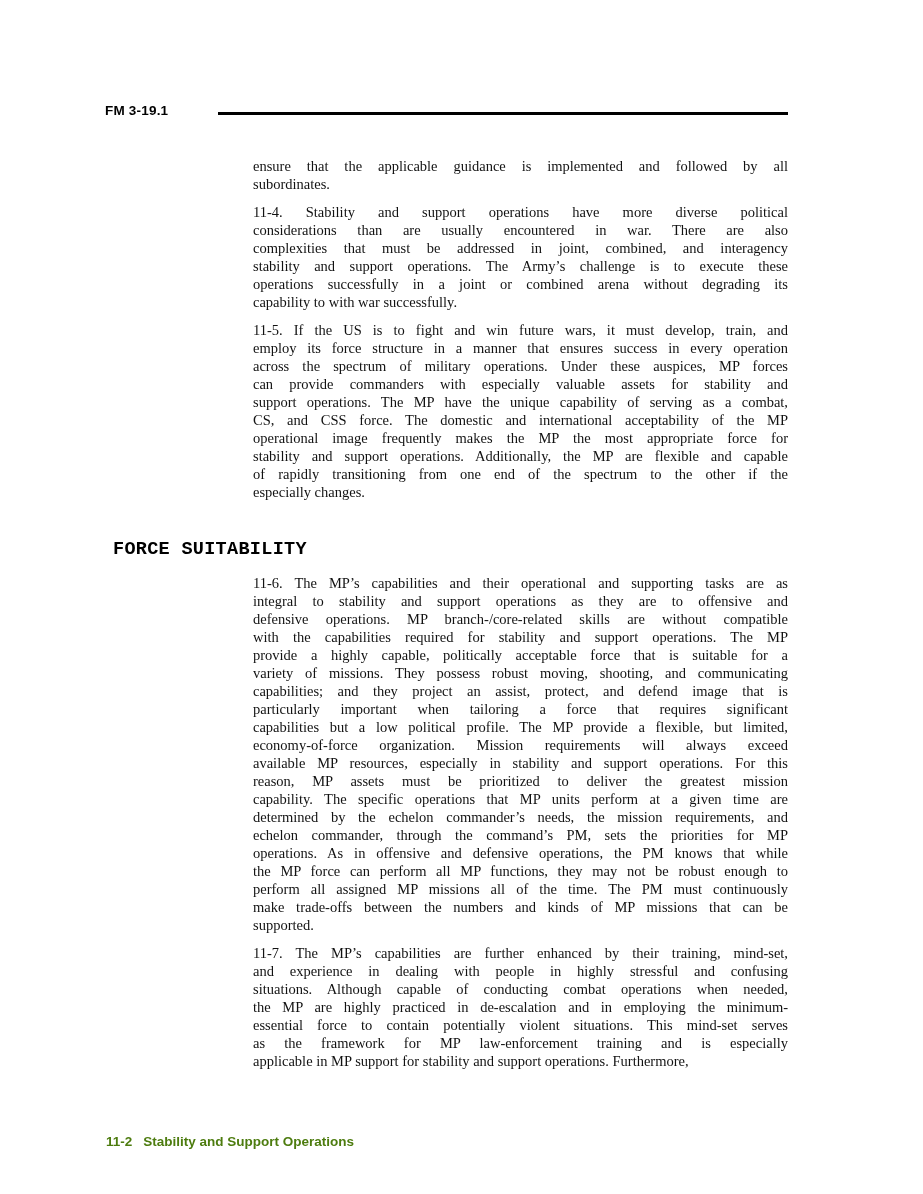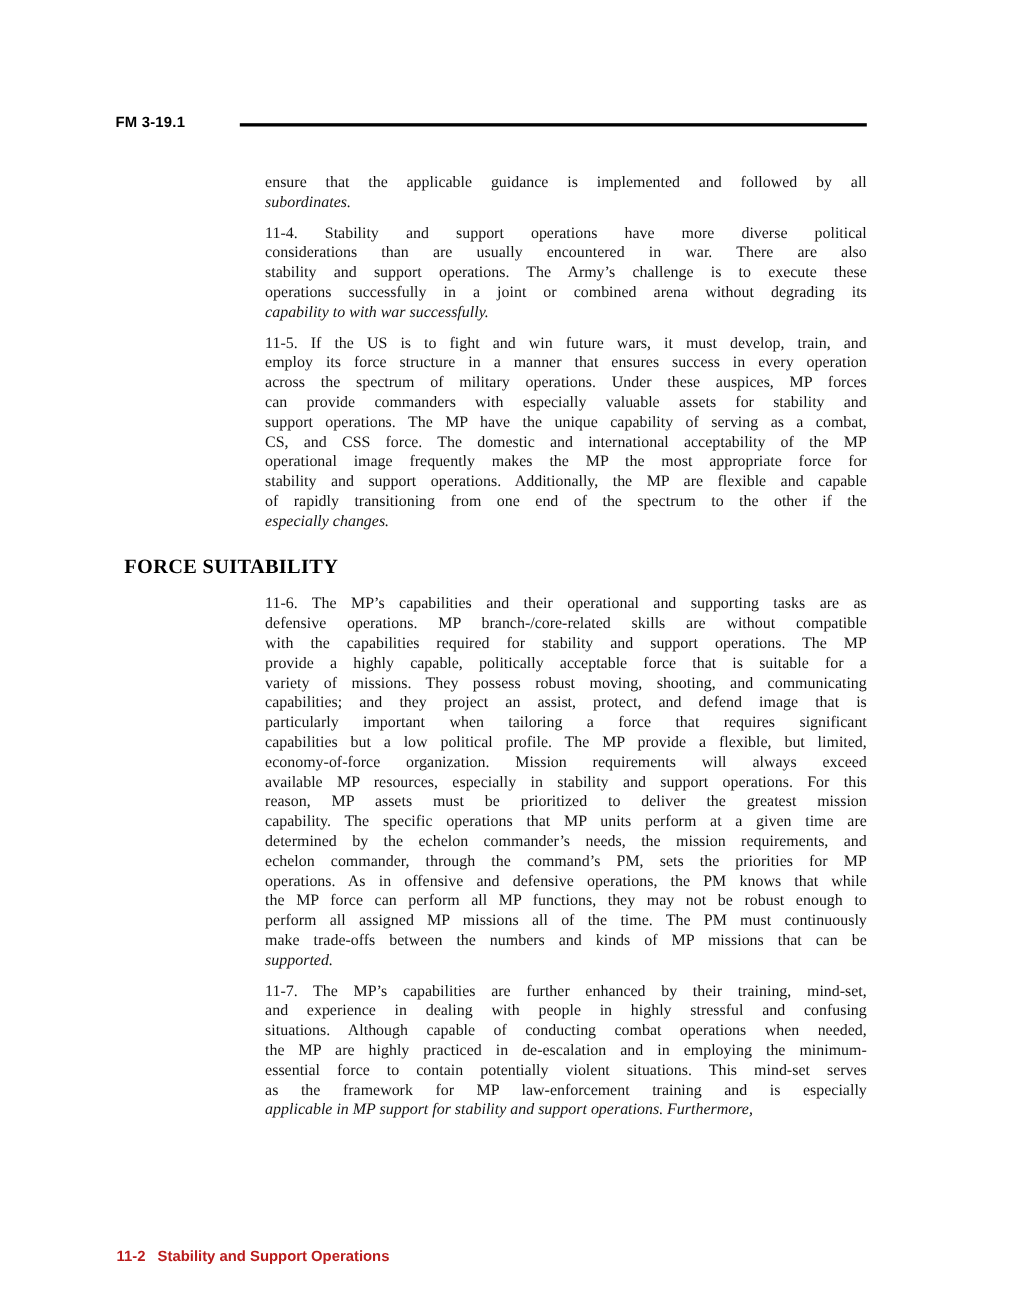--- a/index.html
+++ b/index.html
@@ -31,50 +31,49 @@
     height: 3px;
     background: #000000;
   }
   .content {
     position: absolute;
     left: 241px;
     top: 157px;
     width: 547px;
   }
   .para {
-    margin: 0 0 10px 0;
+    margin: 0 0 10px 12px;
     font-size: 14.5px;
     line-height: 18px;
   }
   .para .line {
     text-align: justify;
     text-align-last: justify;
     white-space: nowrap;
   }
   .para .line.last {
     text-align-last: left;
-    font-style: italic;
   }
   .section-heading {
-    margin: 22px 0 13px -128px;
-    font-family: Liberation Serif, serif;
+    margin: 38px 0 13px -128px;
+    font-family: Liberation Mono, monospace;
     font-weight: bold;
     font-size: 18.5px;
     line-height: 22px;
     letter-spacing: 0.3px;
     color: #000000;
   }
   .footer {
     position: absolute;
     left: 106px;
     top: 1134px;
     font-family: "Liberation Sans", sans-serif;
     font-weight: bold;
     font-size: 13.5px;
-    color: #b91c1c;
+    color: #4d7c0f;
   }
   .footer .page-num { margin-right: 11px; }
 </style>
 </head>
 <body>
 
 <div class="page">
 
   <div>
     <span class="doc-id">FM 3-19.1</span>
@@ -82,39 +81,41 @@
   </div>
 
   <div class="content">
       <div class="para">
         <div class="line">ensure that the applicable guidance is implemented and followed by all</div>
         <div class="line last">subordinates.</div>
       </div>
       <div class="para">
         <div class="line">11-4. Stability and support operations have more diverse political</div>
         <div class="line">considerations than are usually encountered in war. There are also</div>
+        <div class="line">complexities that must be addressed in joint, combined, and interagency</div>
         <div class="line">stability and support operations. The Army’s challenge is to execute these</div>
         <div class="line">operations successfully in a joint or combined arena without degrading its</div>
         <div class="line last">capability to with war successfully.</div>
       </div>
       <div class="para">
         <div class="line">11-5. If the US is to fight and win future wars, it must develop, train, and</div>
         <div class="line">employ its force structure in a manner that ensures success in every operation</div>
         <div class="line">across the spectrum of military operations. Under these auspices, MP forces</div>
         <div class="line">can provide commanders with especially valuable assets for stability and</div>
         <div class="line">support operations. The MP have the unique capability of serving as a combat,</div>
         <div class="line">CS, and CSS force. The domestic and international acceptability of the MP</div>
         <div class="line">operational image frequently makes the MP the most appropriate force for</div>
         <div class="line">stability and support operations. Additionally, the MP are flexible and capable</div>
         <div class="line">of rapidly transitioning from one end of the spectrum to the other if the</div>
         <div class="line last">especially changes.</div>
       </div>
       <h2 class="section-heading">FORCE SUITABILITY</h2>
       <div class="para">
         <div class="line">11-6. The MP’s capabilities and their operational and supporting tasks are as</div>
+        <div class="line">integral to stability and support operations as they are to offensive and</div>
         <div class="line">defensive operations. MP branch-/core-related skills are without compatible</div>
         <div class="line">with the capabilities required for stability and support operations. The MP</div>
         <div class="line">provide a highly capable, politically acceptable force that is suitable for a</div>
         <div class="line">variety of missions. They possess robust moving, shooting, and communicating</div>
         <div class="line">capabilities; and they project an assist, protect, and defend image that is</div>
         <div class="line">particularly important when tailoring a force that requires significant</div>
         <div class="line">capabilities but a low political profile. The MP provide a flexible, but limited,</div>
         <div class="line">economy-of-force organization. Mission requirements will always exceed</div>
         <div class="line">available MP resources, especially in stability and support operations. For this</div>
         <div class="line">reason, MP assets must be prioritized to deliver the greatest mission</div>

